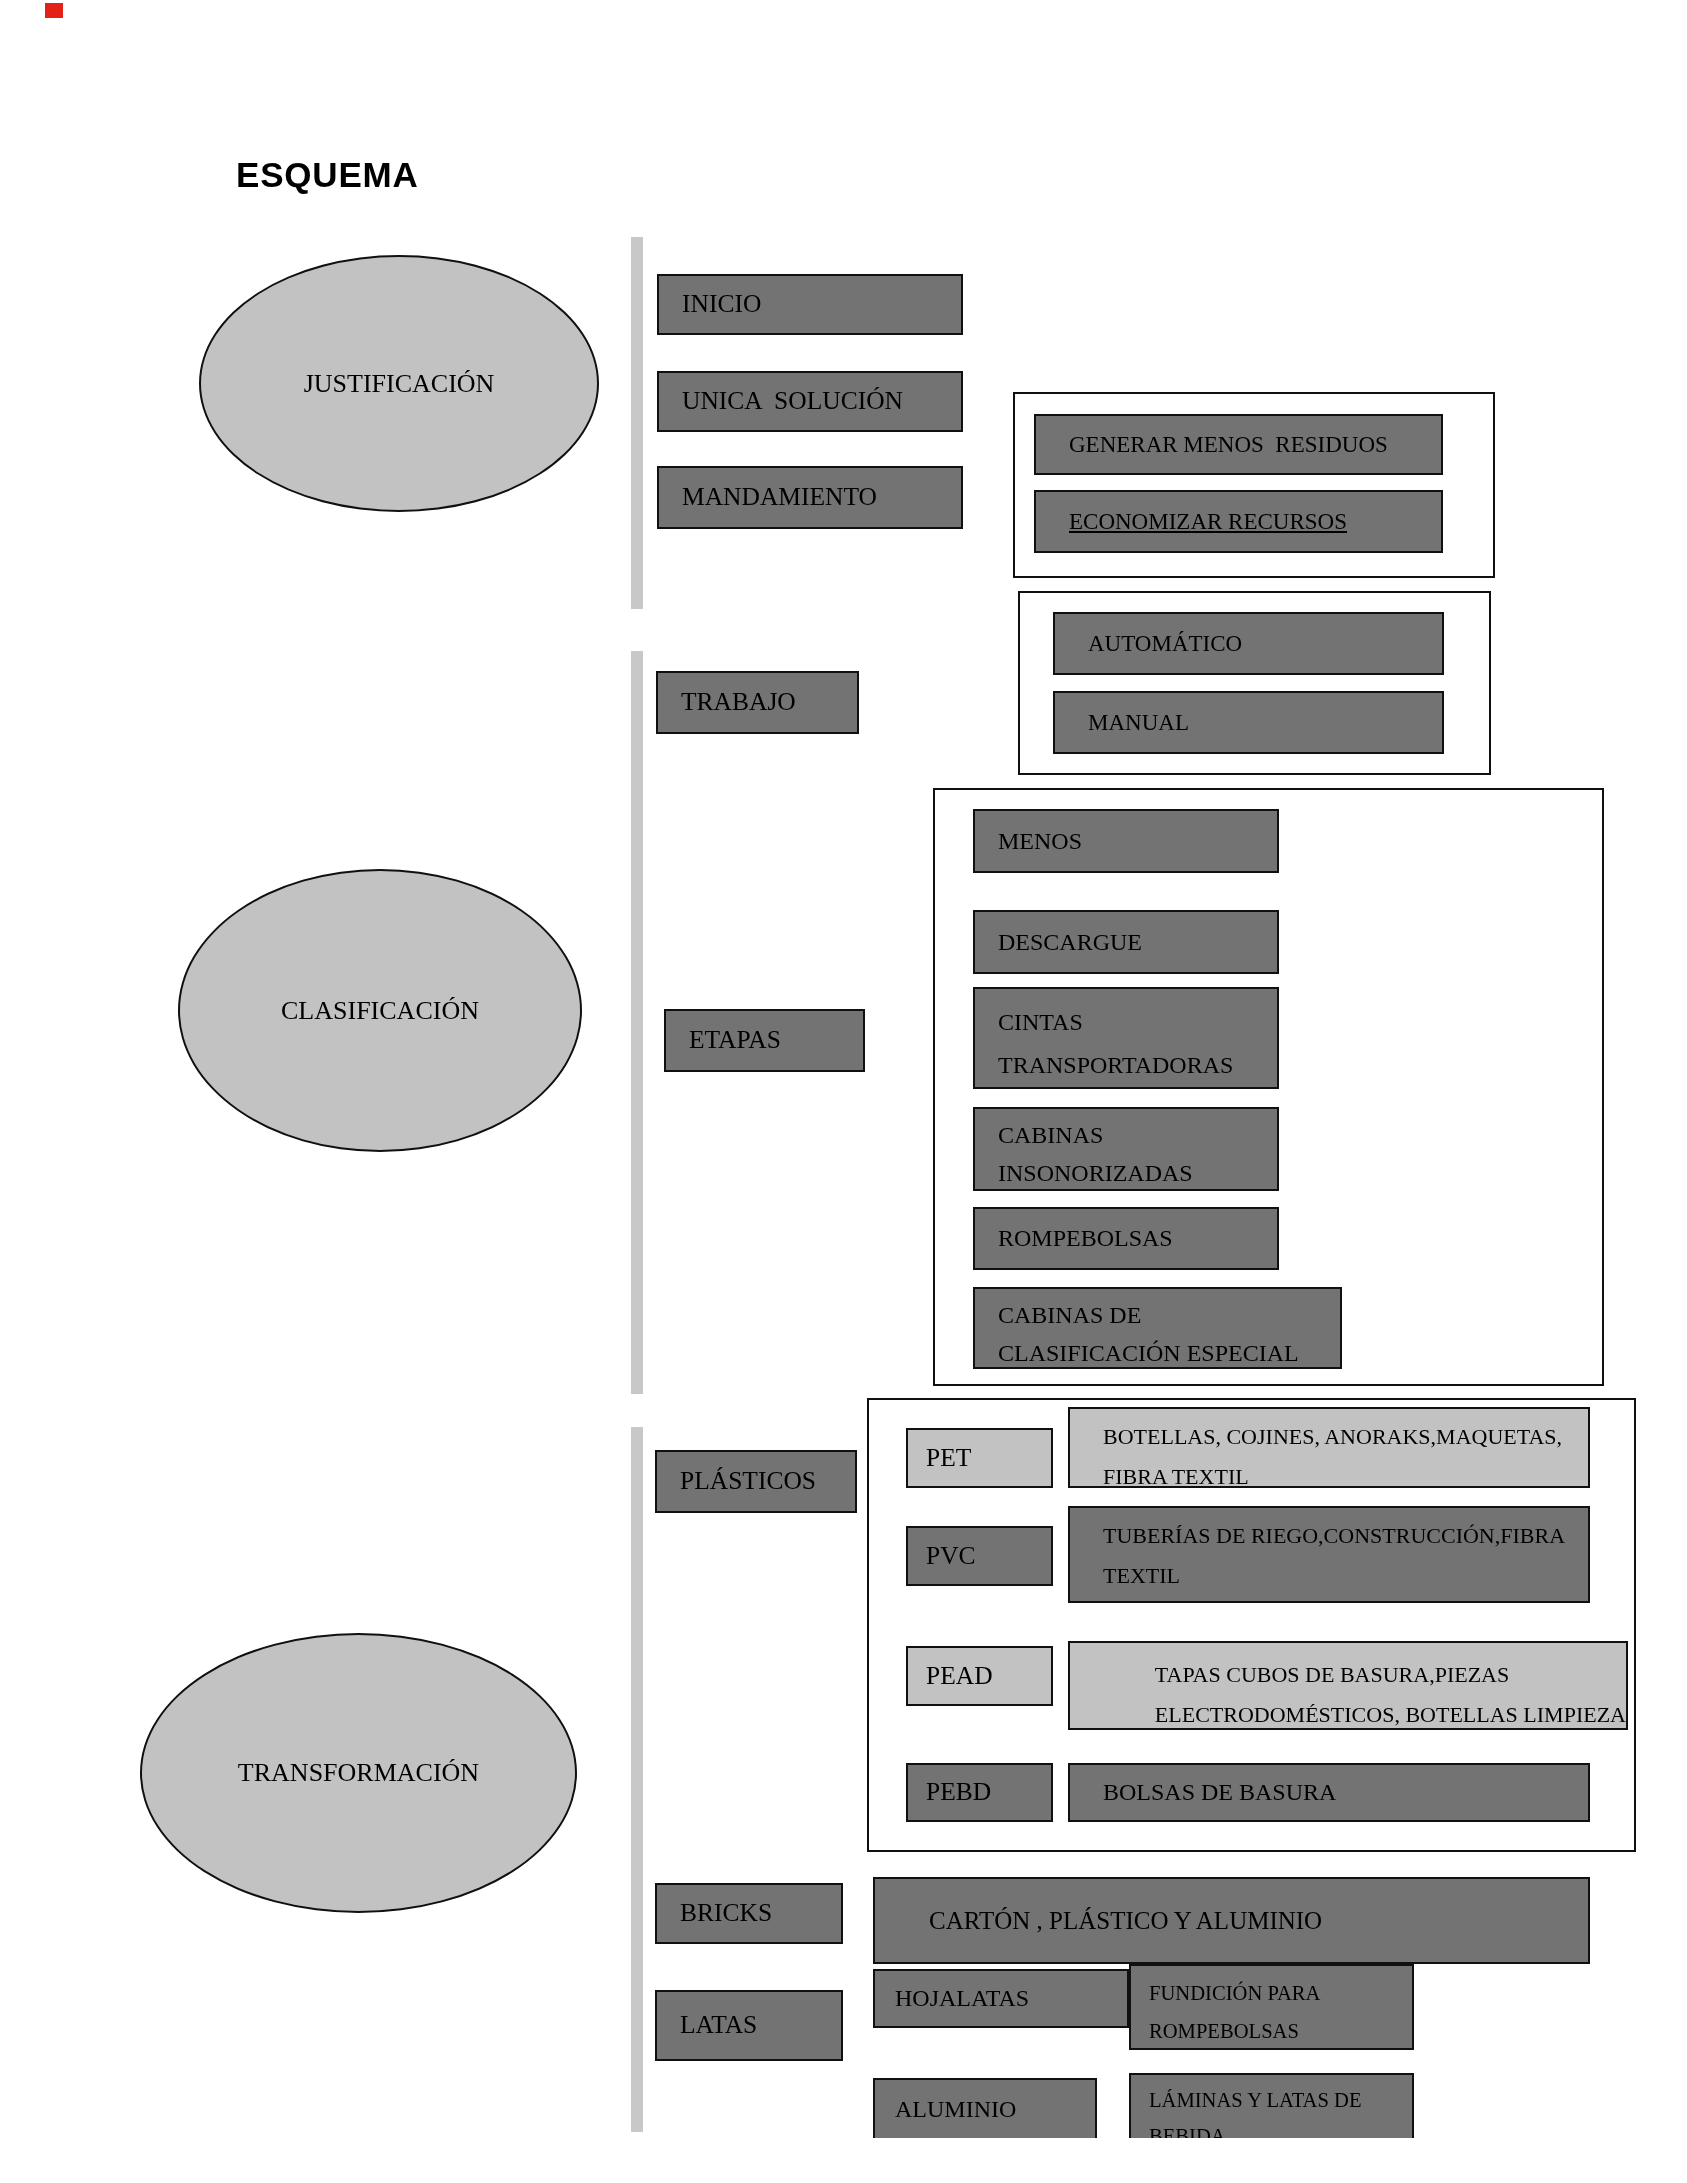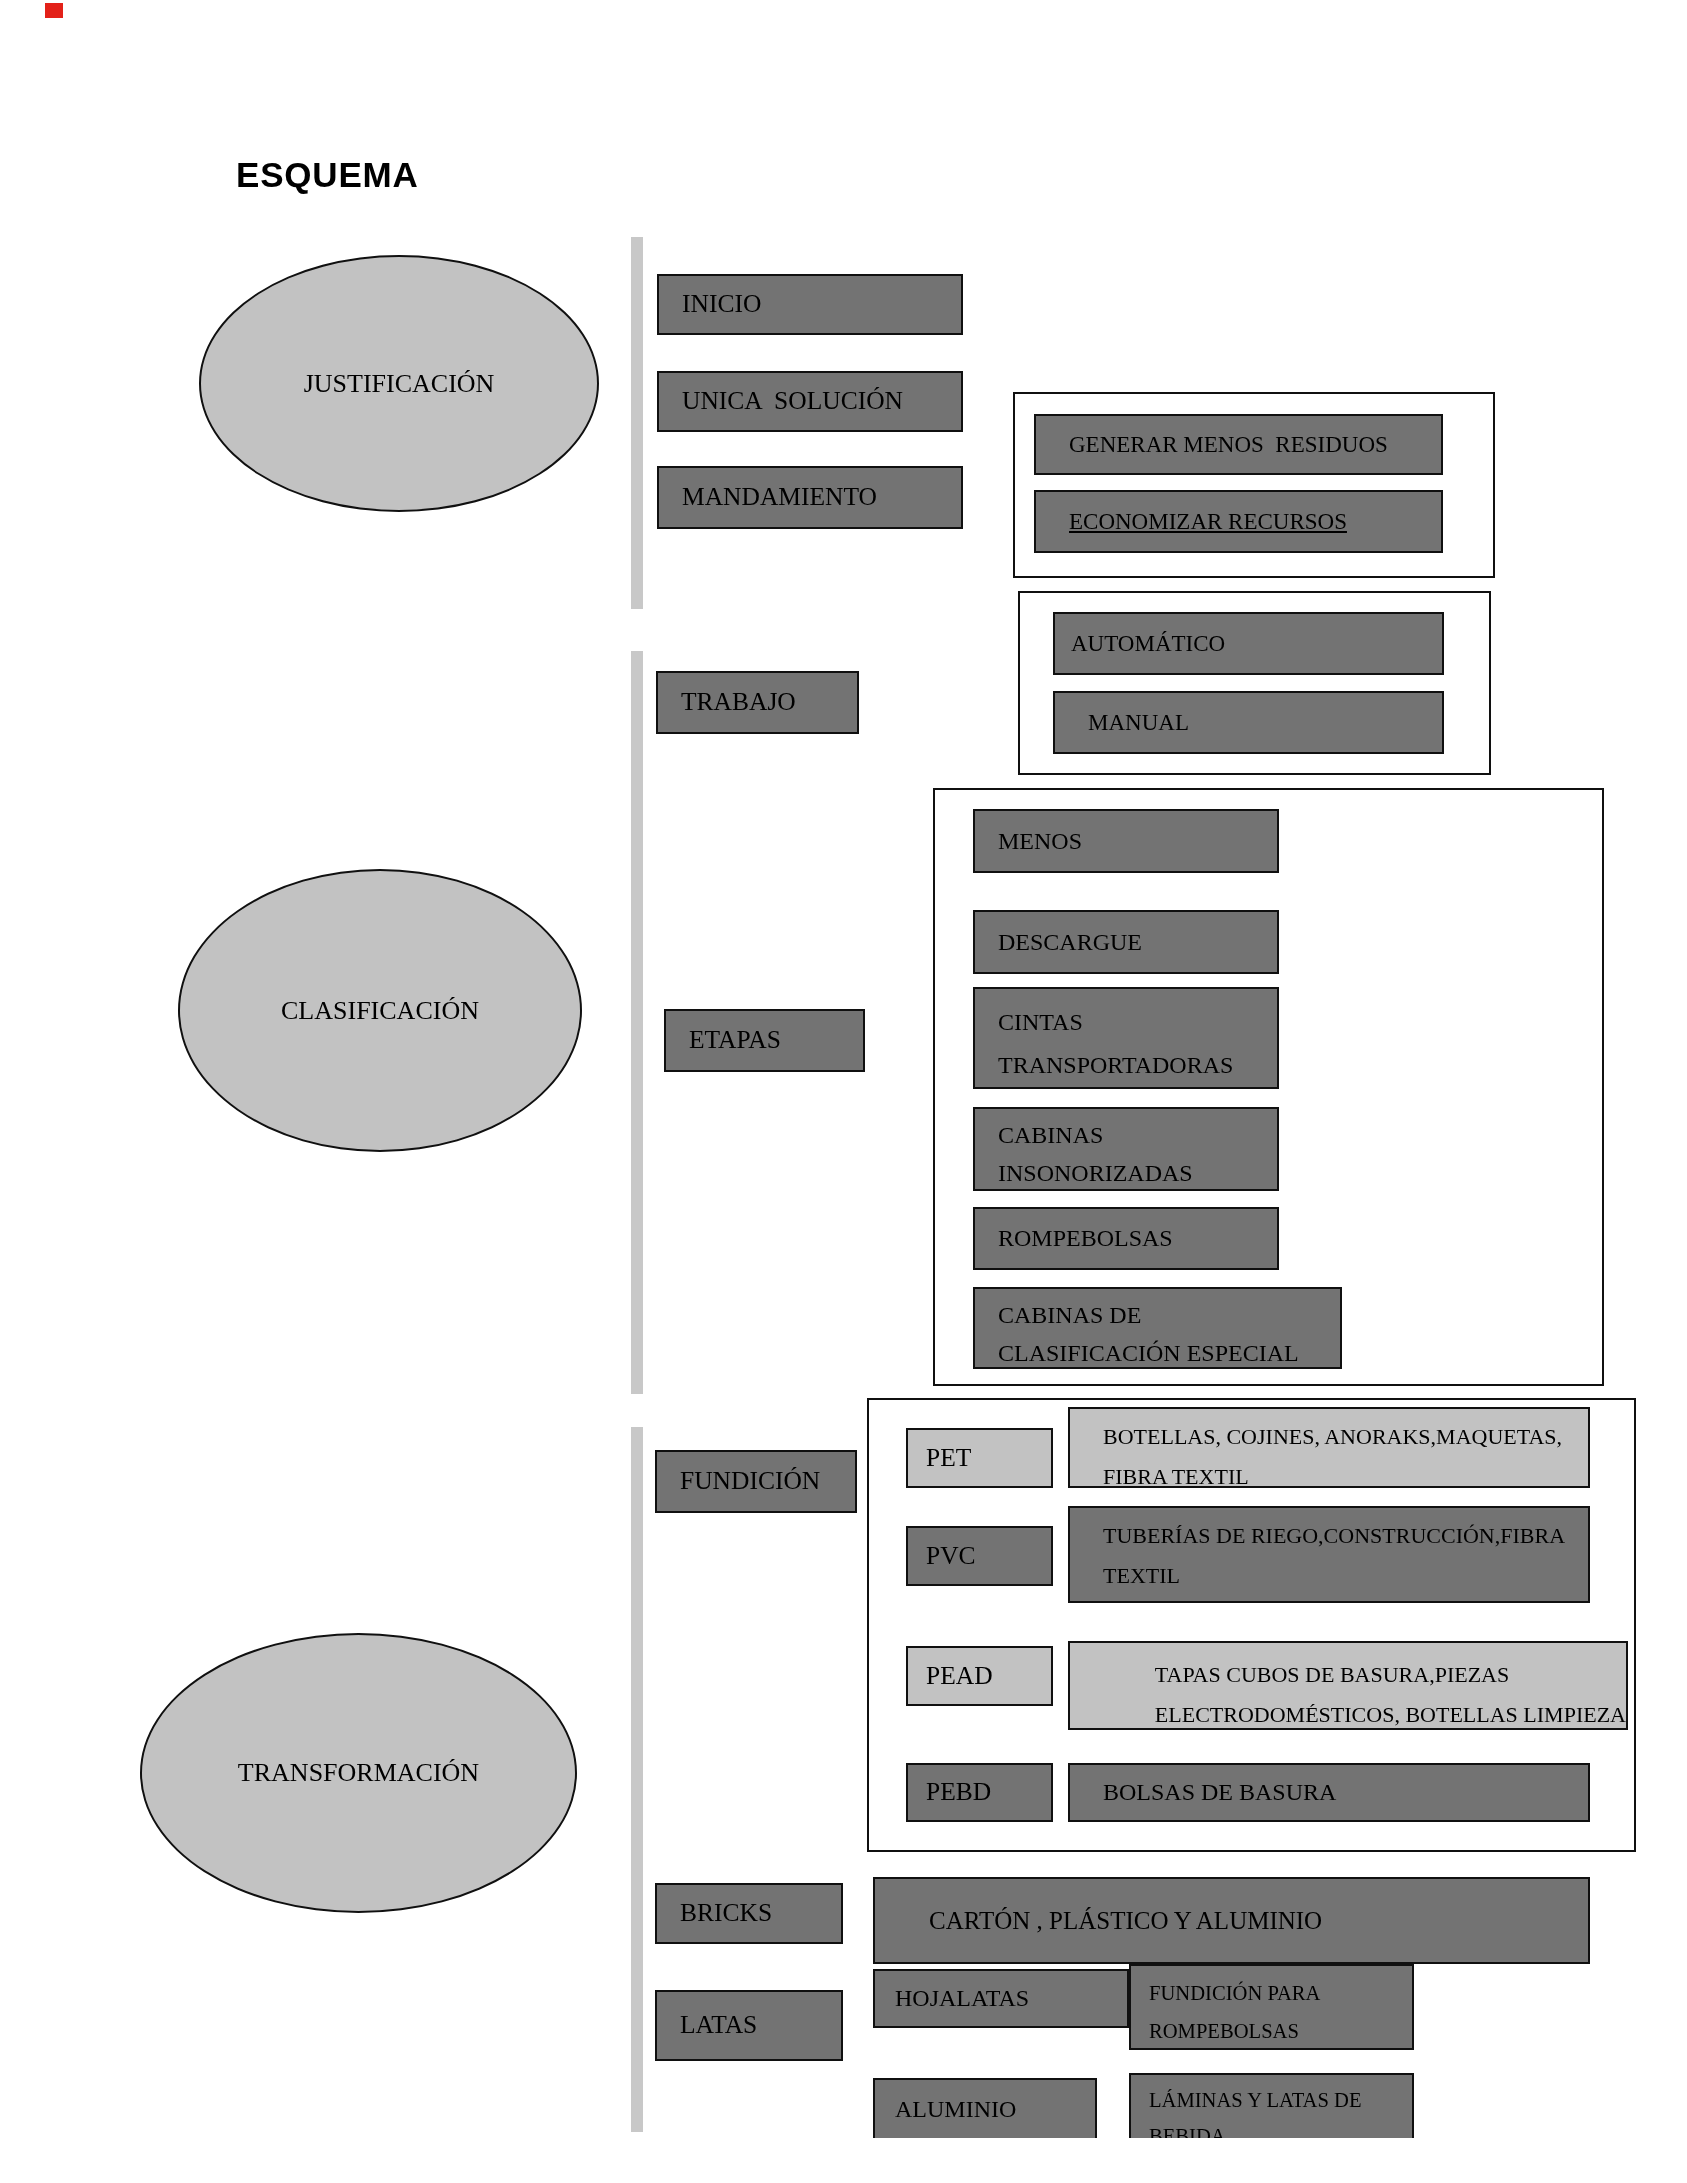--- a/index.html
+++ b/index.html
@@ -57,21 +57,21 @@
 
   <div class="outline" style="left:1013px; top:392px; width:482px; height:186px;"></div>
   <div class="box" style="left:1034px; top:414px; width:409px; height:61px; padding-left:33px; font-size:23px;">
     <span>GENERAR MENOS  RESIDUOS</span>
   </div>
   <div class="box" style="left:1034px; top:490px; width:409px; height:63px; padding-left:33px; font-size:23px;text-decoration:underline;">
     <span>ECONOMIZAR RECURSOS</span>
   </div>
 
   <div class="outline" style="left:1018px; top:591px; width:473px; height:184px;"></div>
-  <div class="box" style="left:1053px; top:612px; width:391px; height:63px; padding-left:16px; font-size:23px;">
+  <div class="box" style="left:1053px; top:612px; width:391px; height:63px; padding-left:33px; font-size:23px;">
     <span>AUTOMÁTICO</span>
   </div>
   <div class="box" style="left:1053px; top:691px; width:391px; height:63px; padding-left:33px; font-size:23px;">
     <span>MANUAL</span>
   </div>
 
   <div class="box padl" style="left:656px; top:671px; width:203px; height:63px;">
     <span>TRABAJO</span>
   </div>
 
@@ -104,21 +104,21 @@
   <div class="box padl top" style="left:973px; top:1287px; width:369px; height:82px; font-size:24px; padding-top:6.6px; line-height:38px;">
     <span>CABINAS DE
 CLASIFICACIÓN ESPECIAL</span>
   </div>
 
   <div class="ellipse" style="left:140px; top:1633px; width:437px; height:280px;">
     <span>TRANSFORMACIÓN</span>
   </div>
 
   <div class="box padl" style="left:655px; top:1450px; width:202px; height:63px;">
-    <span>FUNDICIÓN</span>
+    <span>PLÁSTICOS</span>
   </div>
 
   <div class="outline" style="left:867px; top:1398px; width:769px; height:454px;"></div>
 
   <div class="box gray" style="left:906px; top:1428px; width:147px; height:60px; padding-left:18px;">
     <span>PET</span>
   </div>
   <div class="box gray top" style="left:1068px; top:1407px; width:522px; height:81px; font-size:22px; padding:8.2px 0 0 33px; line-height:40px;">
     <span>BOTELLAS, COJINES, ANORAKS,MAQUETAS,
 FIBRA TEXTIL</span>

